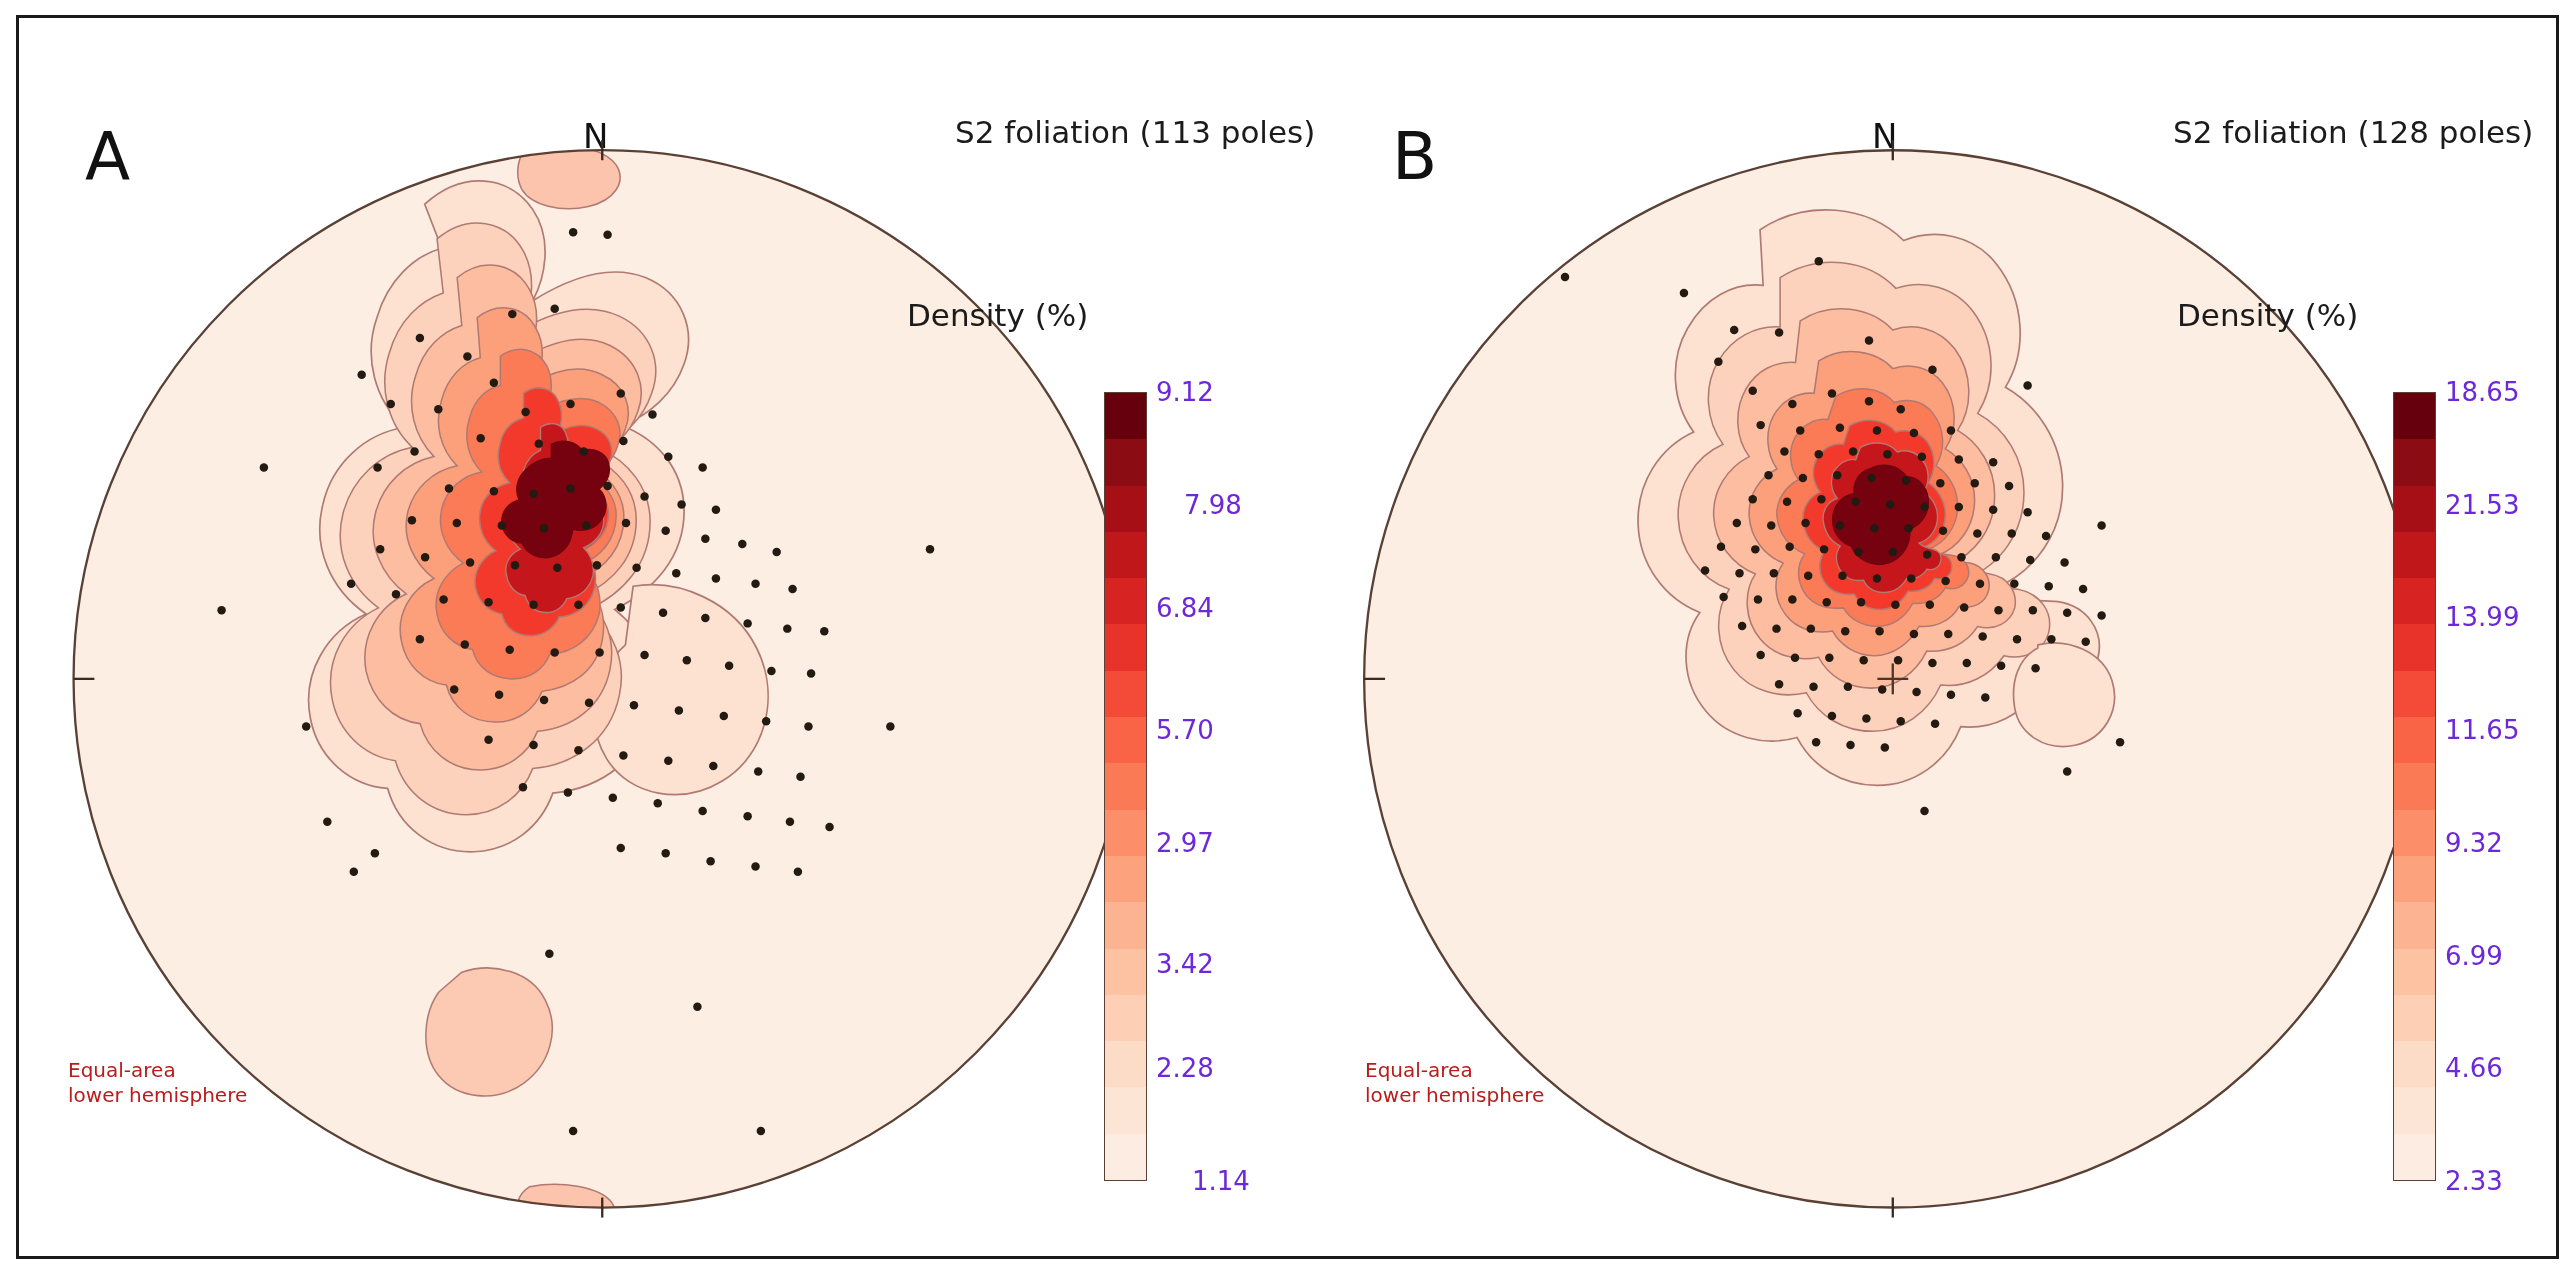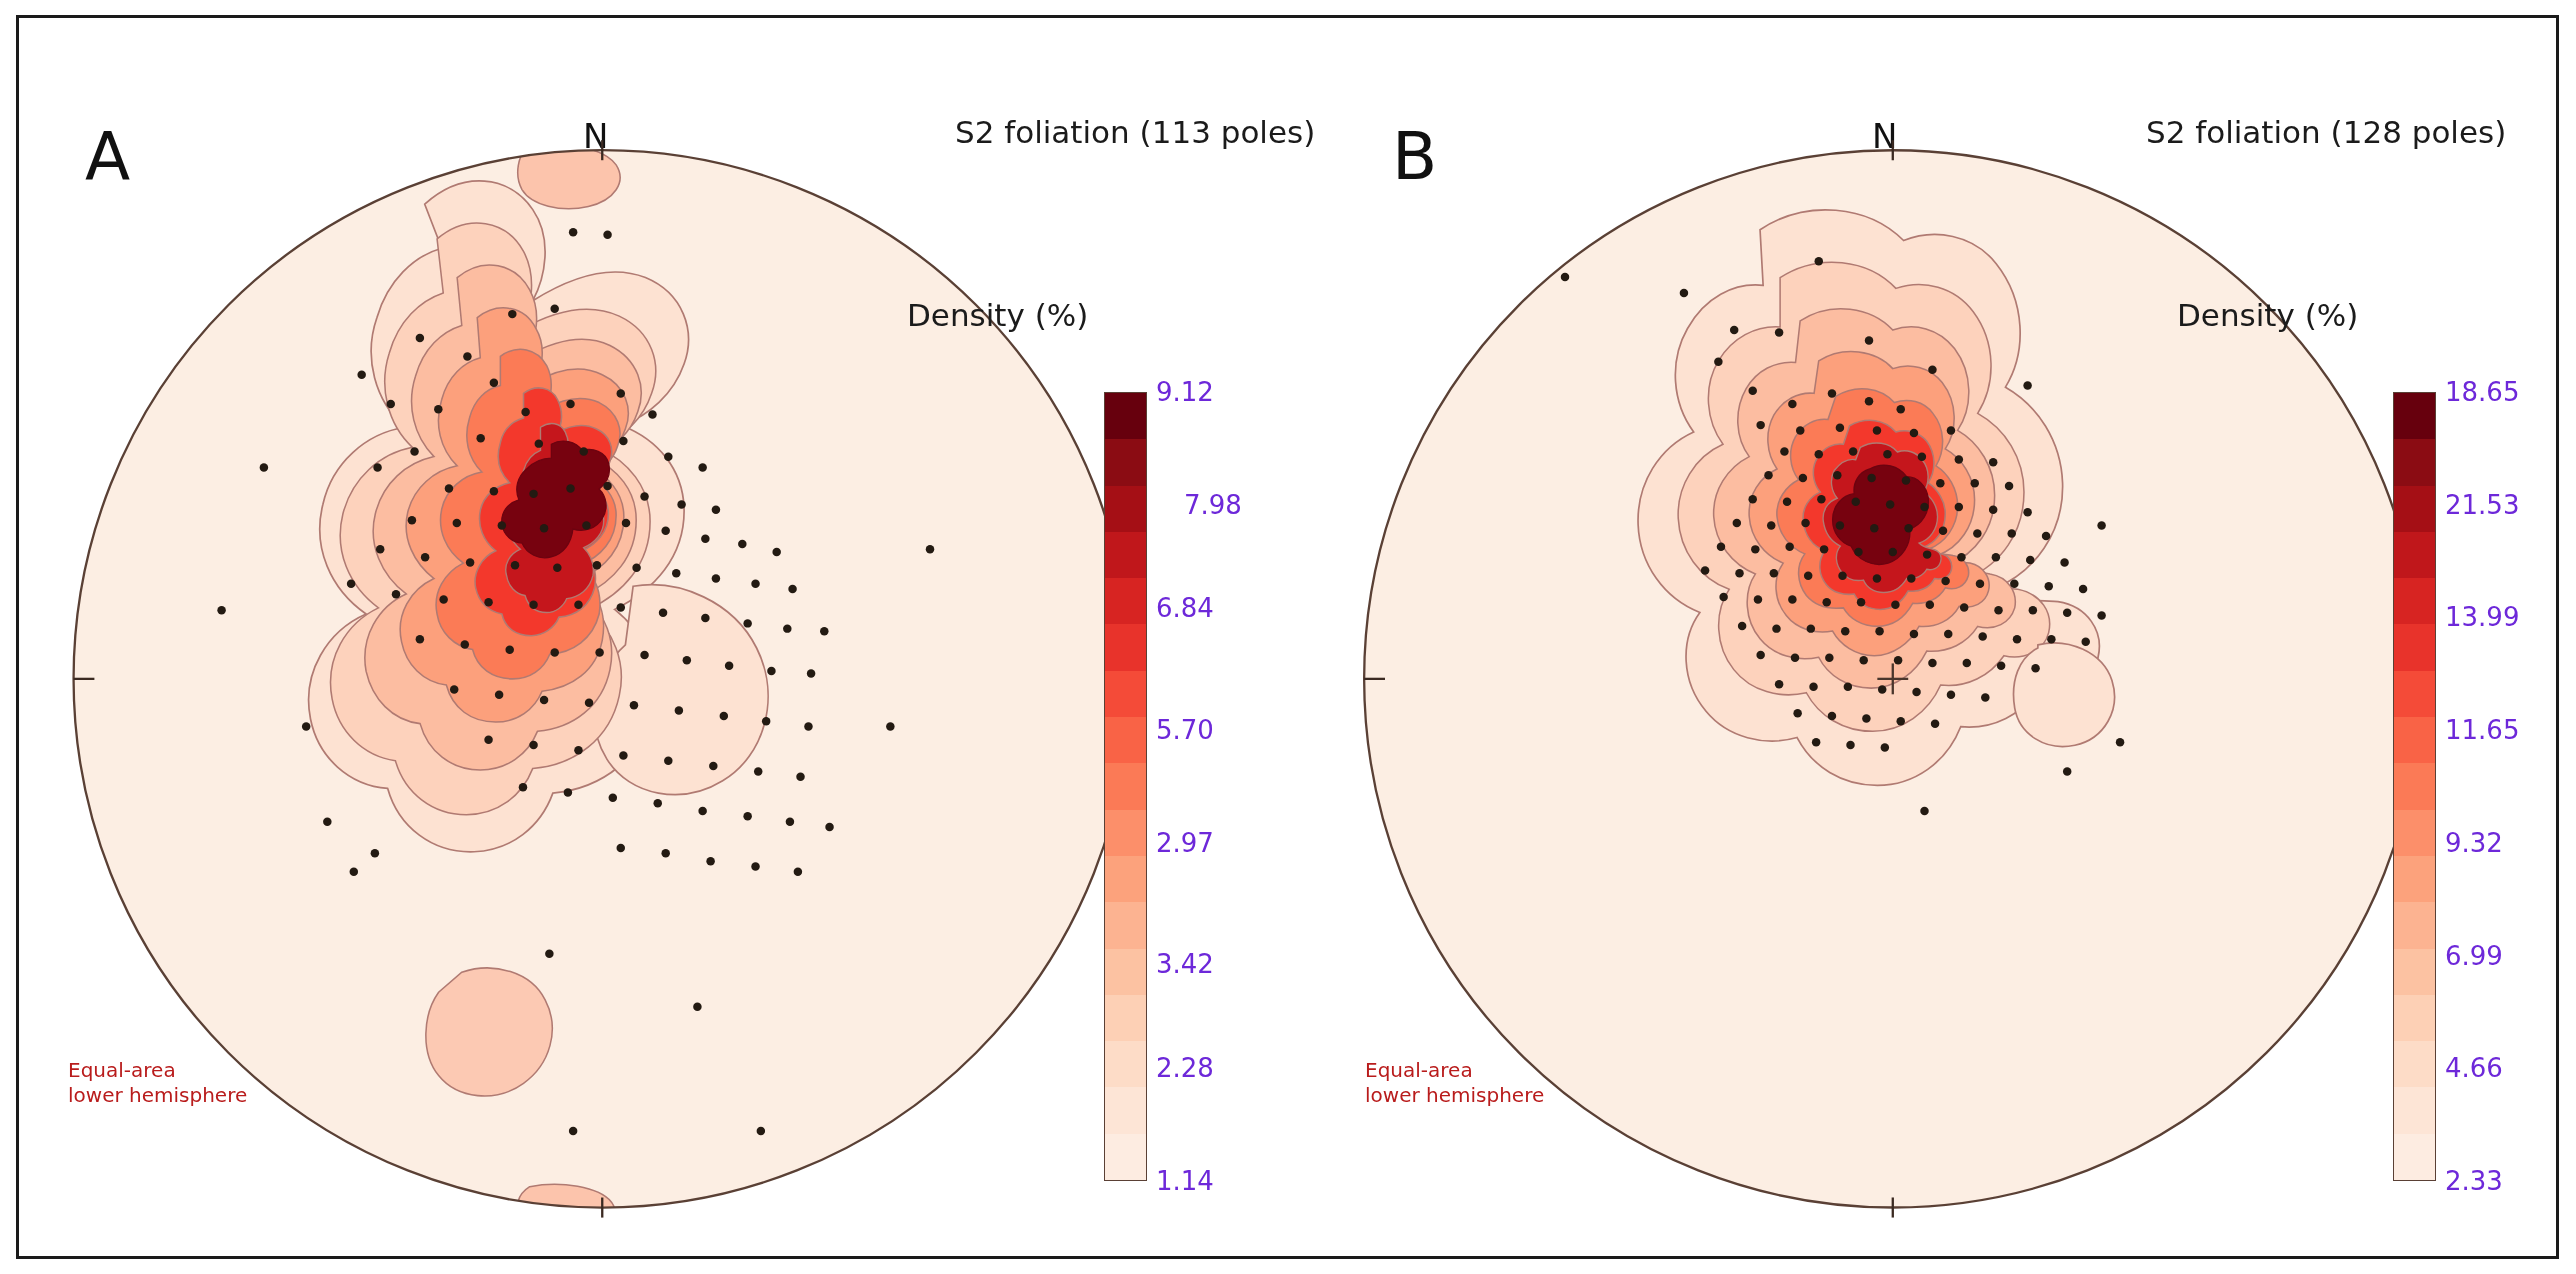--- a/index.html
+++ b/index.html
@@ -337,27 +337,27 @@
           <i style="background: rgb(139, 12, 19);"></i>
           <i style="background: rgb(103, 0, 13);"></i>
         </div>
     <div class="cb-tick" style="top: 0px;">9.12</div>
         <div class="cb-tick" style="top: 113px; margin-left: 28px;">7.98</div>
         <div class="cb-tick" style="top: 216px; text-align: right;">6.84</div>
         <div class="cb-tick" style="top: 338px;">5.70</div>
         <div class="cb-tick" style="top: 451px;">2.97</div>
         <div class="cb-tick" style="top: 564px; margin-top: 8px;">3.42</div>
         <div class="cb-tick" style="top: 676px;">2.28</div>
-        <div class="cb-tick" style="top: 789px;">1.14</div>
+        <div class="cb-tick" style="top: 789px; margin-left: 36px;">1.14</div>
       </div>
   </div>
 
   <div class="panel" id="panel-b">
     <div class="panel-letter" style="left:95px;top:124px;">B</div>
-    <div class="panel-title" style="left:849px;top:114px;">S2 foliation (128 poles)</div>
+    <div class="panel-title" style="left:876px;top:114px;">S2 foliation (128 poles)</div>
     <div class="north-label" style="left:575px;top:116px;">N</div>
     <div class="proj-note" style="left:68px;top:1058px;">Equal-area
 lower hemisphere</div>
 
     <svg id="svg-b" width="1065" height="1204" viewBox="0 0 1380 1560" style="position:absolute;left:0;top:46px;">
       <defs>
         <clipPath id="clipB">
             <circle cx="772" cy="820" r="685"></circle>
           </clipPath>
       </defs>

